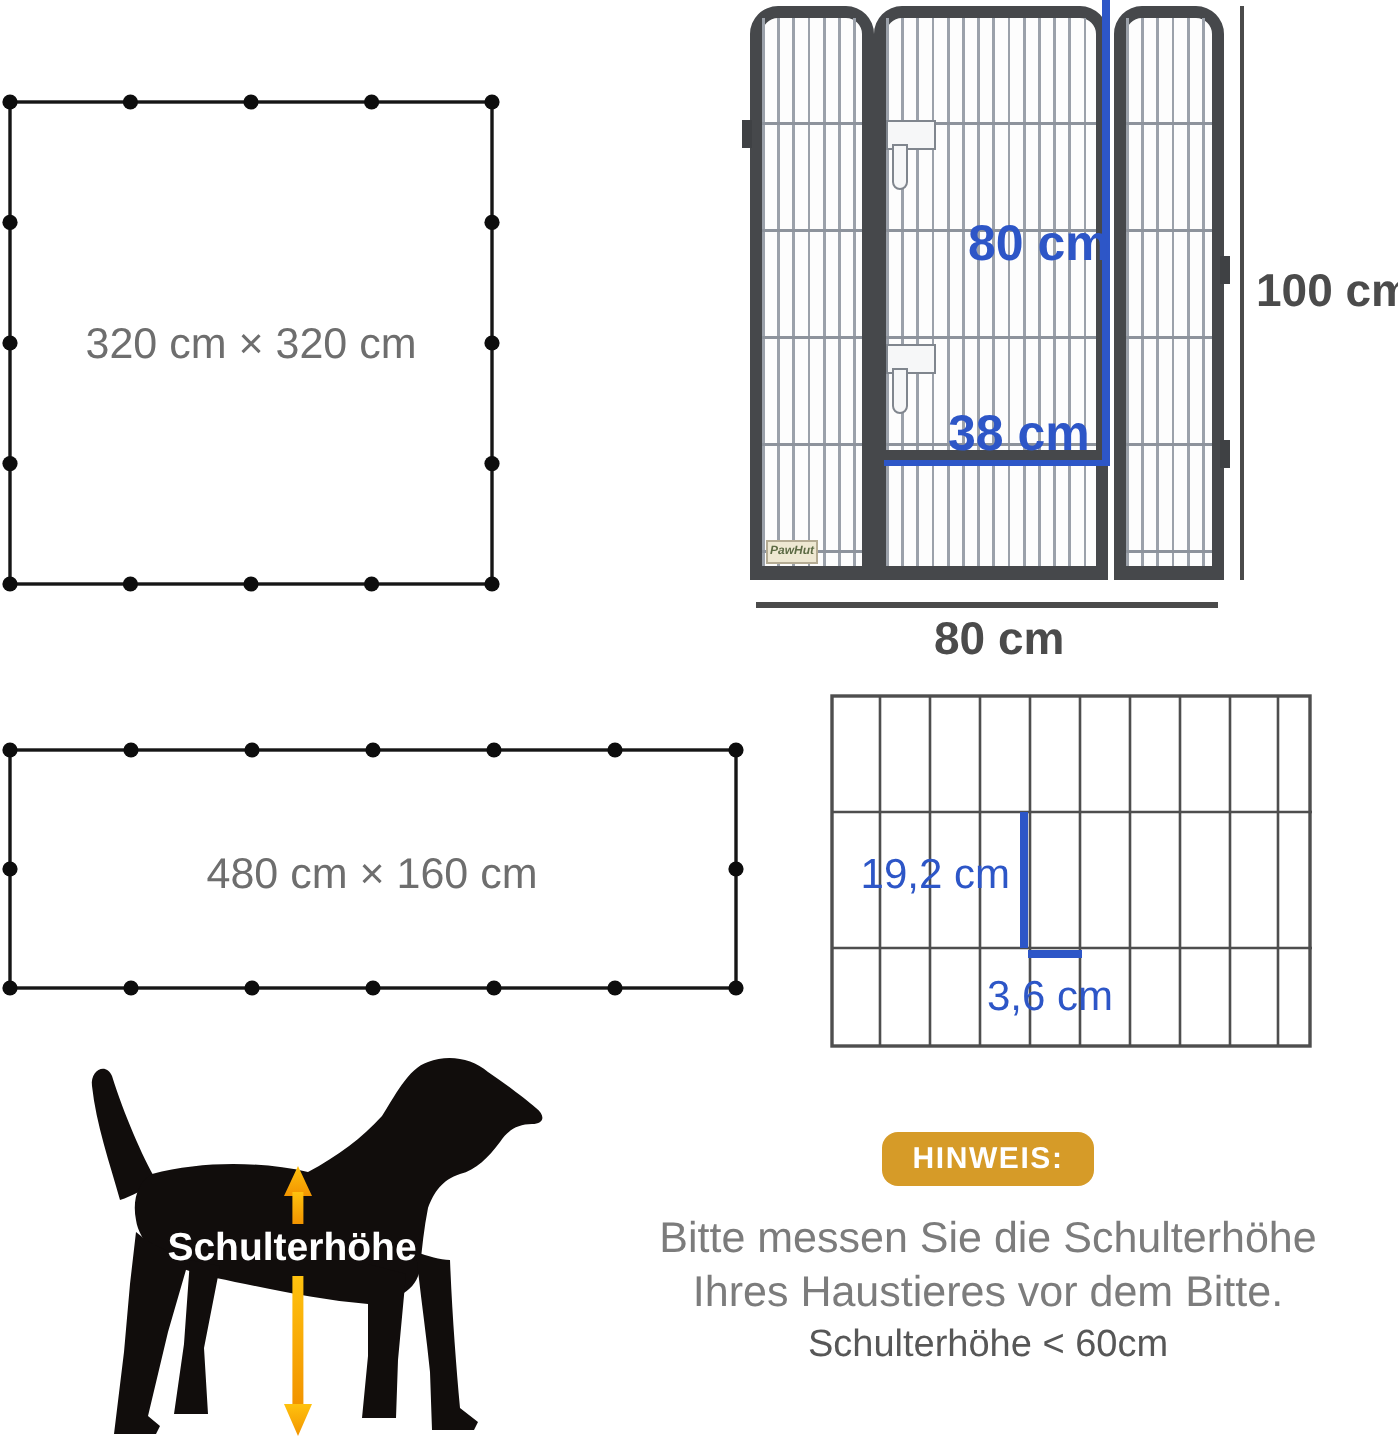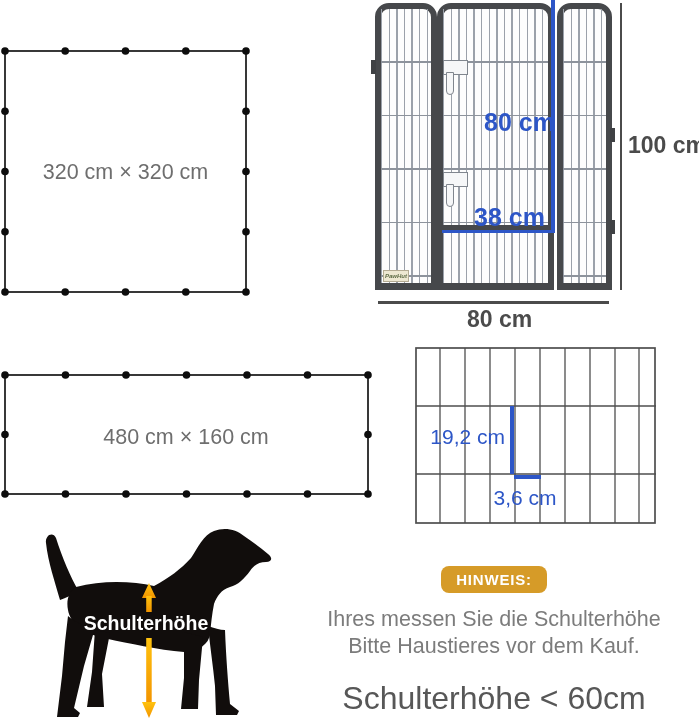--- a/index.html
+++ b/index.html
@@ -31,21 +31,21 @@
 
   
   .plan-label { fill:#6e6e6e; font-size:21.5px; }
   .grid-blue-label { fill:#2d56c7; font-size:21px; }
 
   
   .notice { position:absolute; left:295px; top:566px; width:398px; text-align:center; }
   .badge { display:inline-block; background:#d69b28; color:#fff; font-weight:bold; font-size:15px; letter-spacing:0.8px; padding:5px 15px; border-radius:8px;text-align:center; }
   .notice-line { color:#7c7c7c; font-size:21.5px; line-height:27px; }
   .notice-line.first { margin-top:13px; }
-  .notice-strong { color:#575757; font-size:32px; margin-top:20px; }
+  .notice-strong { color:#575757; font-size:19px; margin-top:2px; }
 </style>
 </head>
 <body>
 
 <div class="canvas">
 
   <svg class="abs" style="left:0;top:45px" width="255" height="255" viewBox="0 0 255 255">
     <rect x="5" y="6" width="241" height="241" fill="none" stroke="#161616" stroke-width="1.7"></rect>
     <g fill="#0d0d0d">
       <circle cx="5" cy="6" r="3.8"></circle>
@@ -185,18 +185,18 @@
     </g>
     <g fill="url(#arrowGrad)">
       <rect x="136.2" y="110" width="5.5" height="64"></rect>
       <polygon points="139,190 132,174 146,174"></polygon>
     </g>
     <text x="136" y="102" text-anchor="middle" fill="#ffffff" font-size="19.5" font-weight="bold">Schulterhöhe</text>
   </svg>
 
   <div class="notice">
     <span class="badge">HINWEIS:</span>
-    <div class="notice-line first">Ihres messen Sie die Schulterhöhe</div>
-    <div class="notice-line">Bitte Haustieres vor dem Kauf.</div>
+    <div class="notice-line first">Bitte messen Sie die Schulterhöhe</div>
+    <div class="notice-line">Ihres Haustieres vor dem Bitte.</div>
     <div class="notice-strong">Schulterhöhe &lt; 60cm</div>
   </div>
 
 </div>
 
 </body></html>

